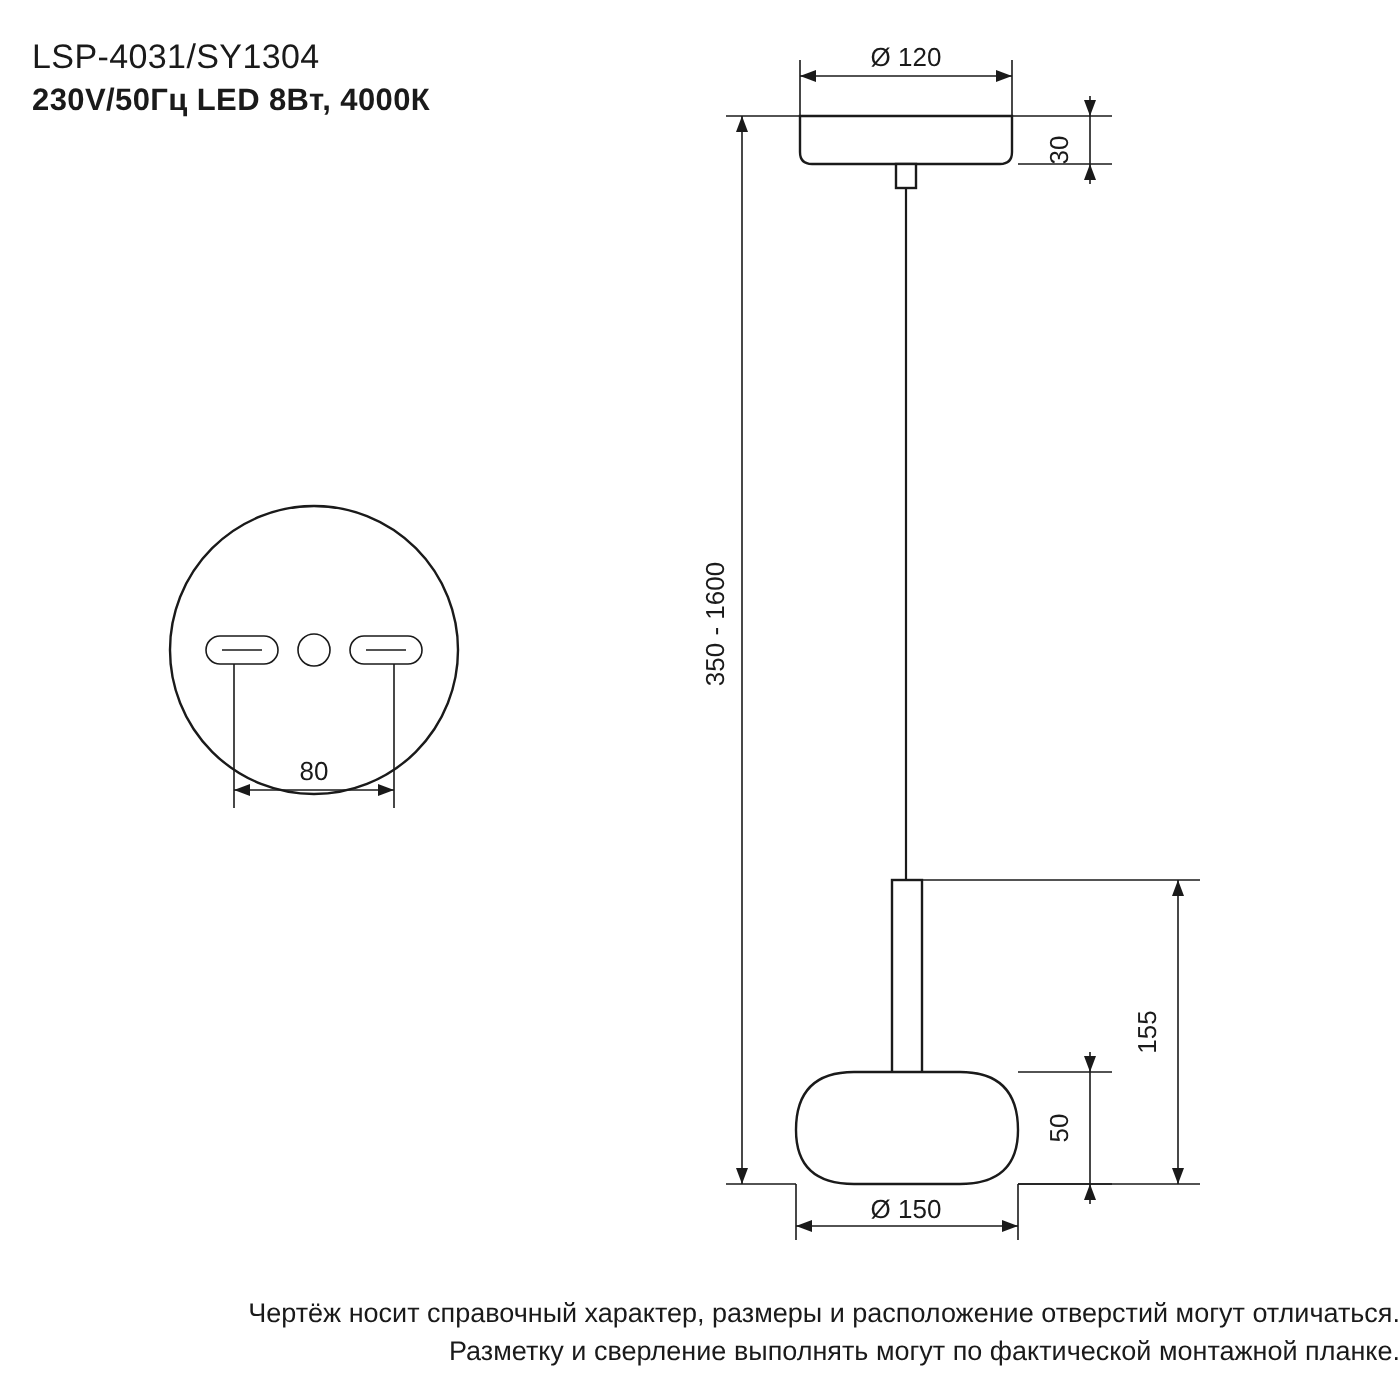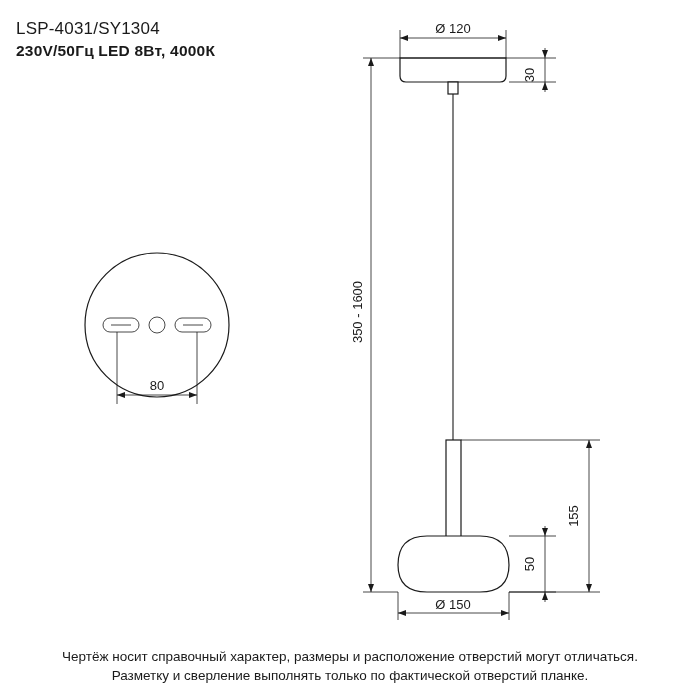--- a/index.html
+++ b/index.html
@@ -33,21 +33,21 @@
   .title-line2 {
     font-size: 15.5px;
     letter-spacing: 0.2px;
     font-weight: bold;
   }
   .footer-block {
     position: absolute;
     left: 0;
     right: 0;
     bottom: 14px;
-    text-align: center;
+    text-align: right;
     font-size: 13.5px;
     line-height: 1.45;
   }
   svg.drawing {
     position: absolute;
     left: 0;
     top: 0;
     width: 700px;
     height: 700px;
   }
@@ -157,16 +157,16 @@
       <line x1="398" y1="613" x2="509" y2="613" class="thin"></line>
       <polygon points="398,613 406,610 406,616" fill="#1a1a1a"></polygon>
       <polygon points="509,613 501,610 501,616" fill="#1a1a1a"></polygon>
       <text x="453" y="609" text-anchor="middle" class="dimtext">Ø 150</text>
 
     </g>
   </svg>
 
   <div class="footer-block">
     <div>Чертёж носит справочный характер, размеры и расположение отверстий могут отличаться.</div>
-    <div>Разметку и сверление выполнять только по фактической отверстий планке.</div>
+    <div>Разметку и сверление выполнять могут по фактической монтажной планке.</div>
   </div>
 
 </div>
 
 </body></html>

